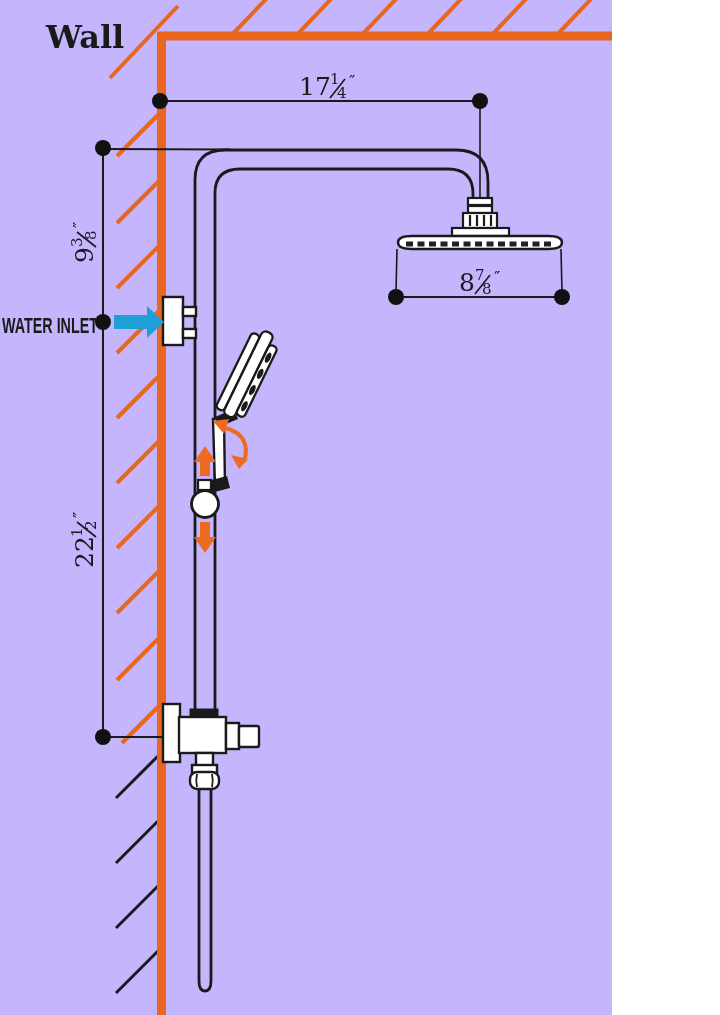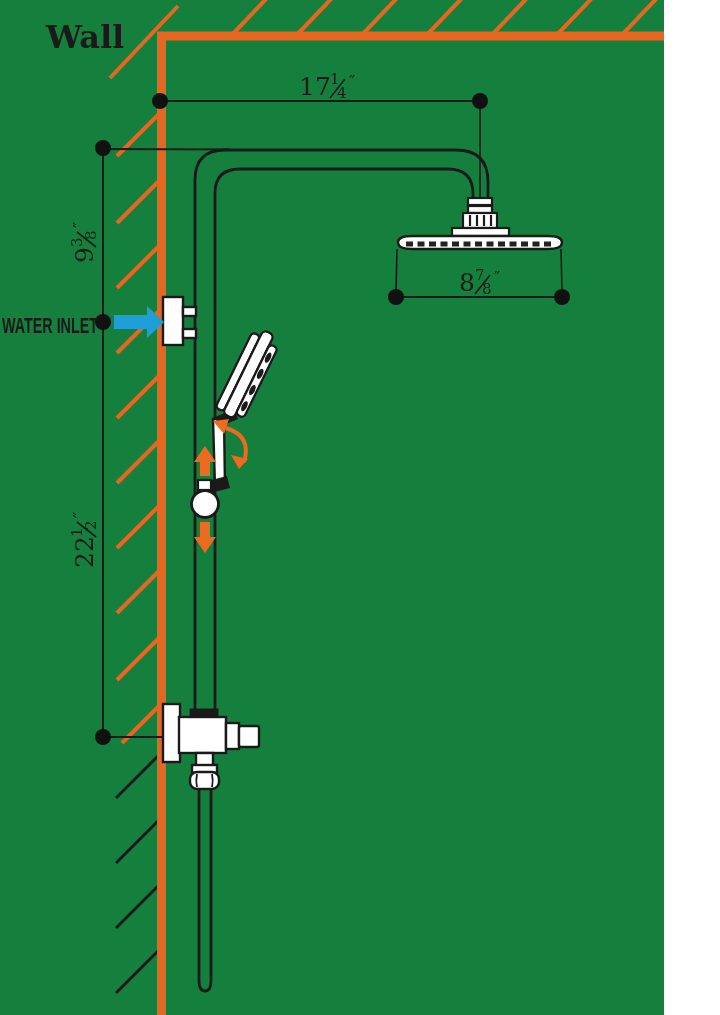--- a/index.html
+++ b/index.html
@@ -1,16 +1,16 @@
 <!DOCTYPE html>
 <html><head>
 <meta charset="utf-8">
 <style>
   html,body{margin:0;padding:0;background:#ffffff;}
-  .stage{position:relative;width:664px;height:1015px;background:#15803d;overflow:hidden;
+  .stage{position:relative;width:612px;height:1015px;background:#c4b5fd;overflow:hidden;
          font-family:"DejaVu Serif", serif;}
   svg{position:absolute;left:0;top:0;}
   text{fill:#1a1a1a;}
 </style>
 </head>
 <body>
 
 <div class="stage">
 <svg width="720" height="1015" viewBox="0 0 720 1015" xmlns="http://www.w3.org/2000/svg">
 

